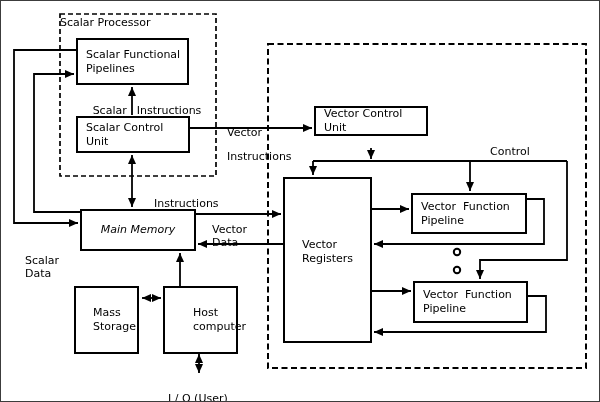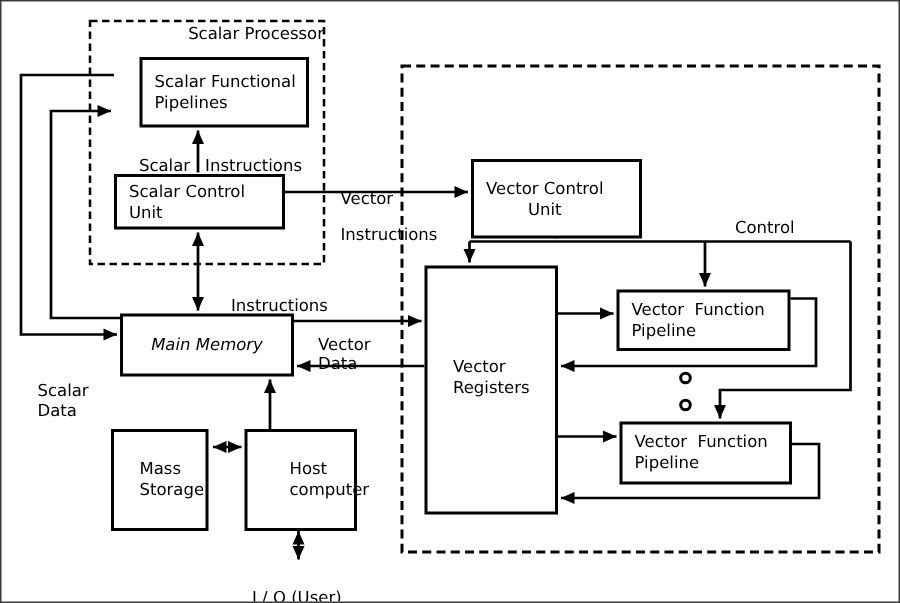--- a/index.html
+++ b/index.html
@@ -15,21 +15,21 @@
   .dash2{fill:none;stroke:var(--line,#000);stroke-width:2;stroke-dasharray:6 3.5;}
   .ahf{fill:var(--line,#000);stroke:none;}
   .dot{fill:var(--background,#fff);stroke:var(--line,#000);stroke-width:2;}
   .b{
     position:absolute;box-sizing:border-box;z-index:2;
     background:var(--background,#fff);border:2px solid var(--line,#000);
     font-size:11px;line-height:14px;white-space:pre-wrap;
     display:flex;align-items:center;padding-left:8px;
   }
   .b.c{justify-content:center;padding-left:0;text-align:center;}
-  .rt{position:absolute;z-index:1;font-size:11px;text-align:right;}
+  .rt{position:absolute;z-index:1;font-size:11px;text-align:left;}
   .lb{position:absolute;z-index:3;font-size:11px;line-height:13px;white-space:pre-wrap;margin-top:12px;}
   .split{display:flex;gap:10px;justify-content:center;}
 </style>
 </head>
 <body>
 
 <div class="frame">
 
   <svg class="wires" width="600" height="402" viewBox="0 0 600 402">
     <defs>
@@ -59,25 +59,25 @@
     <path class="ln" d="M525,295 L545,295 L545,331 L373,331" marker-end="url(#ah)"></path>
     <path class="ln" d="M141,297 L160,297" marker-start="url(#ah)" marker-end="url(#ah)"></path>
     <path class="ln" d="M179,285 L179,252" marker-end="url(#ah)"></path>
     <path class="ln" d="M198,353 L198,372" marker-start="url(#ah)" marker-end="url(#ah)"></path>
     <circle class="dot" cx="456" cy="251" r="3.2"></circle>
     <circle class="dot" cx="456" cy="269" r="3.2"></circle>
   </svg>
 
   <div class="rt" style="left:59px;top:15px;width:156px;">Scalar Processor</div>
 
-  <div class="b" style="left:92px;top:37px;width:113px;height:47px;">Scalar Functional
+  <div class="b" style="left:75px;top:37px;width:113px;height:47px;">Scalar Functional
 Pipelines</div>
   <div class="b" style="left:75px;top:115px;width:114px;height:37px;">Scalar Control
 Unit</div>
-  <div class="b" style="left:313px;top:105px;width:114px;height:53px;text-align:center;">Vector Control
+  <div class="b" style="left:313px;top:105px;width:114px;height:30px;">Vector Control
 Unit</div>
   <div class="b c" style="left:79px;top:208px;width:116px;height:42px;font-style:italic;">Main Memory</div>
   <div class="b" style="left:282px;top:176px;width:89px;height:166px;padding-left:17px;padding-bottom:16px;">Vector
 Registers</div>
   <div class="b" style="left:410px;top:192px;width:116px;height:41px;">Vector  Function
 Pipeline</div>
   <div class="b" style="left:412px;top:280px;width:115px;height:42px;">Vector  Function
 Pipeline</div>
   <div class="b" style="left:73px;top:285px;width:65px;height:68px;padding-left:17px;">Mass
 Storage</div>

